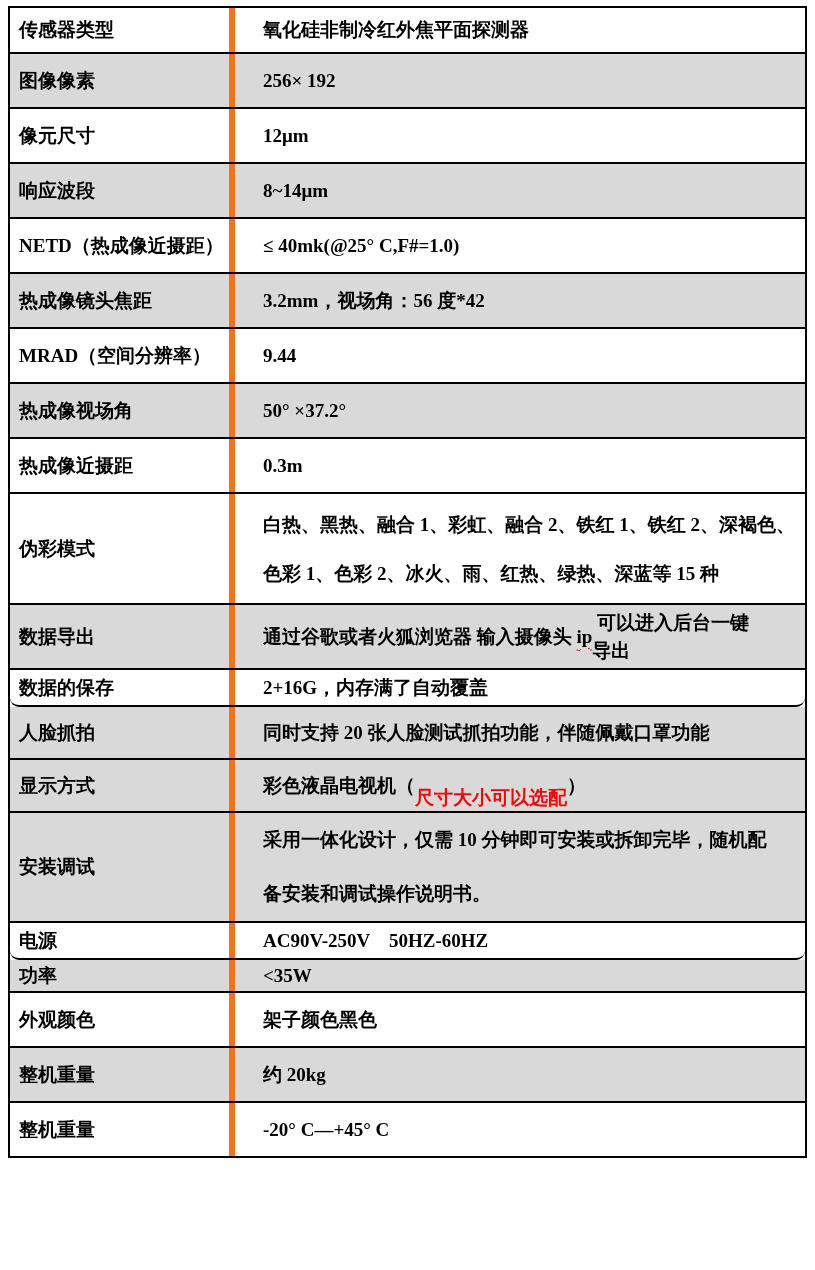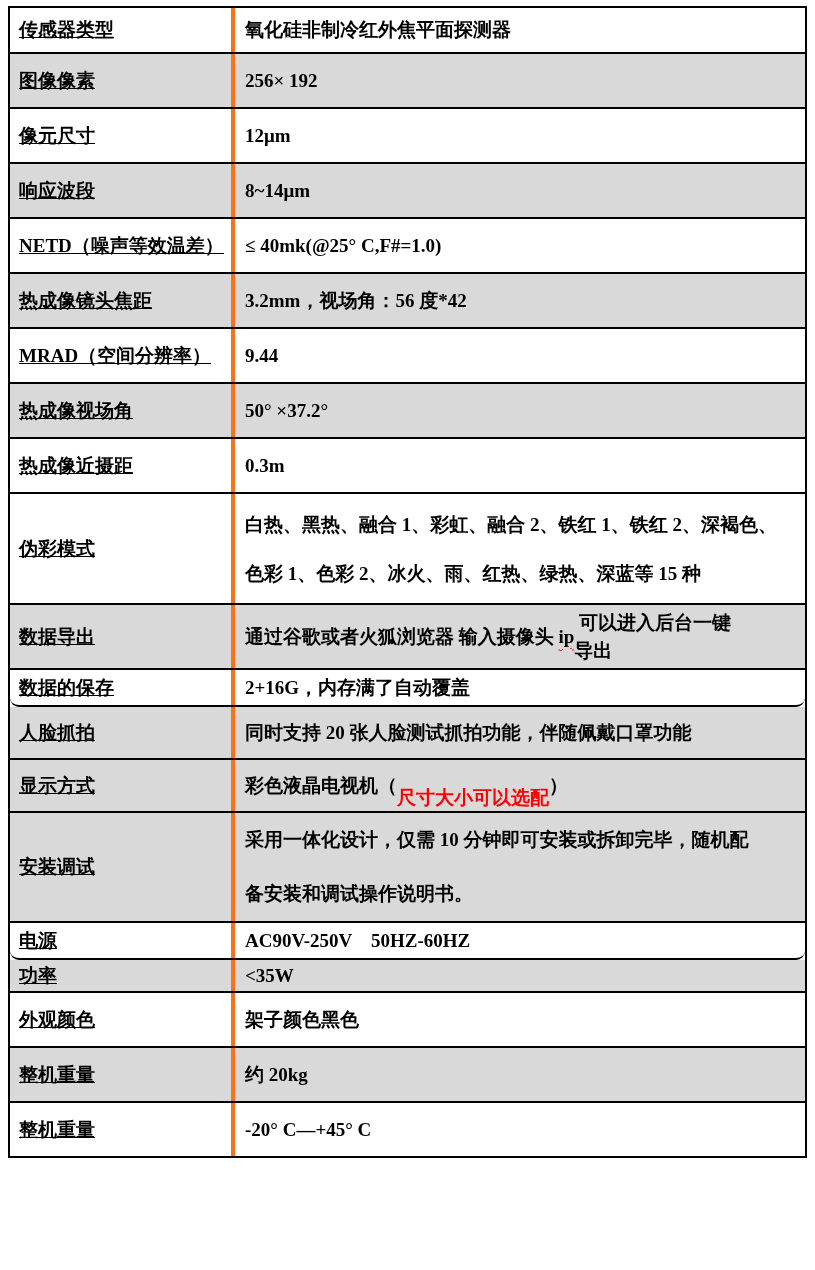--- a/index.html
+++ b/index.html
@@ -4,22 +4,22 @@
 <style>
   html,body{margin:0;padding:0;background:#ffffff;}
   .page{position:relative;width:815px;height:1270px;background:#ffffff;overflow:hidden;
         font-family:"Liberation Serif","DejaVu Serif",serif;font-weight:700;color:#000;}
   .spec-table{position:absolute;left:8px;top:6px;width:799px;border:2px solid #000;
               box-sizing:border-box;background:#fff;}
   .row{display:flex;border-bottom:2px solid #000;box-sizing:border-box;background:#ffffff;}
   .row:last-child{border-bottom:none;}
   .row.shade{background:#d9d9d9;}
   .cell{display:flex;align-items:center;box-sizing:border-box;font-size:19px;line-height:1.25;}
-  .label{width:225px;border-right:4px solid #f97316;padding:2px 4px 2px 9px;flex:none;text-decoration:underline;}
-  .value{flex:1;padding:2px 8px 2px 10px;white-space:pre-wrap;}
+  .label{width:225px;border-right:6px solid #f97316;padding:2px 4px 2px 9px;flex:none;}
+  .value{flex:1;padding:2px 8px 2px 28px;white-space:pre-wrap;}
   
   .h46{height:46px;} .h55{height:55px;} .h54{height:54px;} .h53{height:53px;}
   .h111{height:111px;} .h65{height:65px;} .h37{height:37px;border-radius:9px;} .h110{height:110px;} .h33{height:33px;justify-content:flex-end;}
   
   .lh49 .value{line-height:49px;}
   .lh28 .value{line-height:28px;}
   .lh54 .value{line-height:54px;border-radius:16px;}
   .red{color:#ff0000;margin-top:24px;}
   .squiggle{text-decoration:underline;text-decoration-style:wavy;text-decoration-color:#ff0000;
             text-decoration-thickness:1px;text-underline-offset:4px;}
@@ -44,21 +44,21 @@
       <div class="cell label">像元尺寸</div>
       <div class="cell value">12μm</div>
     </div>
 
     <div class="row h55 shade">
       <div class="cell label">响应波段</div>
       <div class="cell value">8~14μm</div>
     </div>
 
     <div class="row h55">
-      <div class="cell label">NETD（噪声等效温差）</div>
+      <div class="cell label">NETD（热成像近摄距）</div>
       <div class="cell value">≤ 40mk(@25° C,F#=1.0)</div>
     </div>
 
     <div class="row h55 shade">
       <div class="cell label">热成像镜头焦距</div>
       <div class="cell value">3.2mm，视场角：56 度*42</div>
     </div>
 
     <div class="row h55">
       <div class="cell label">MRAD（空间分辨率）</div>

